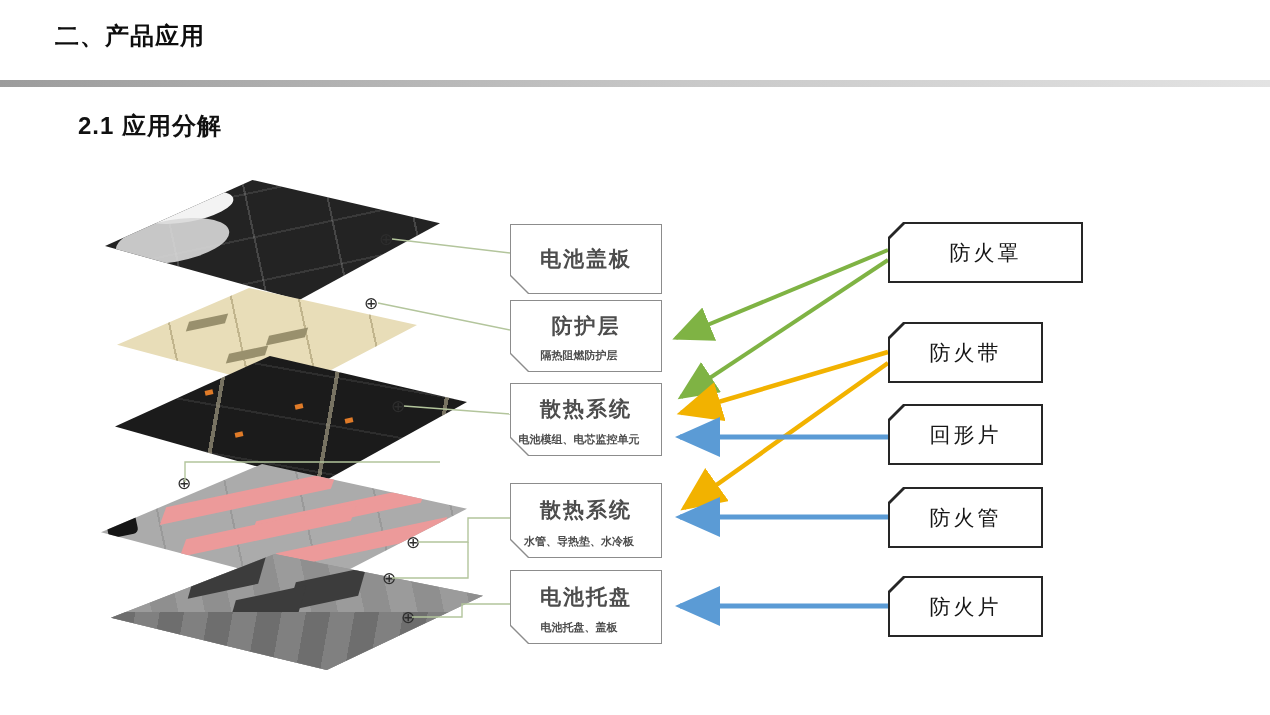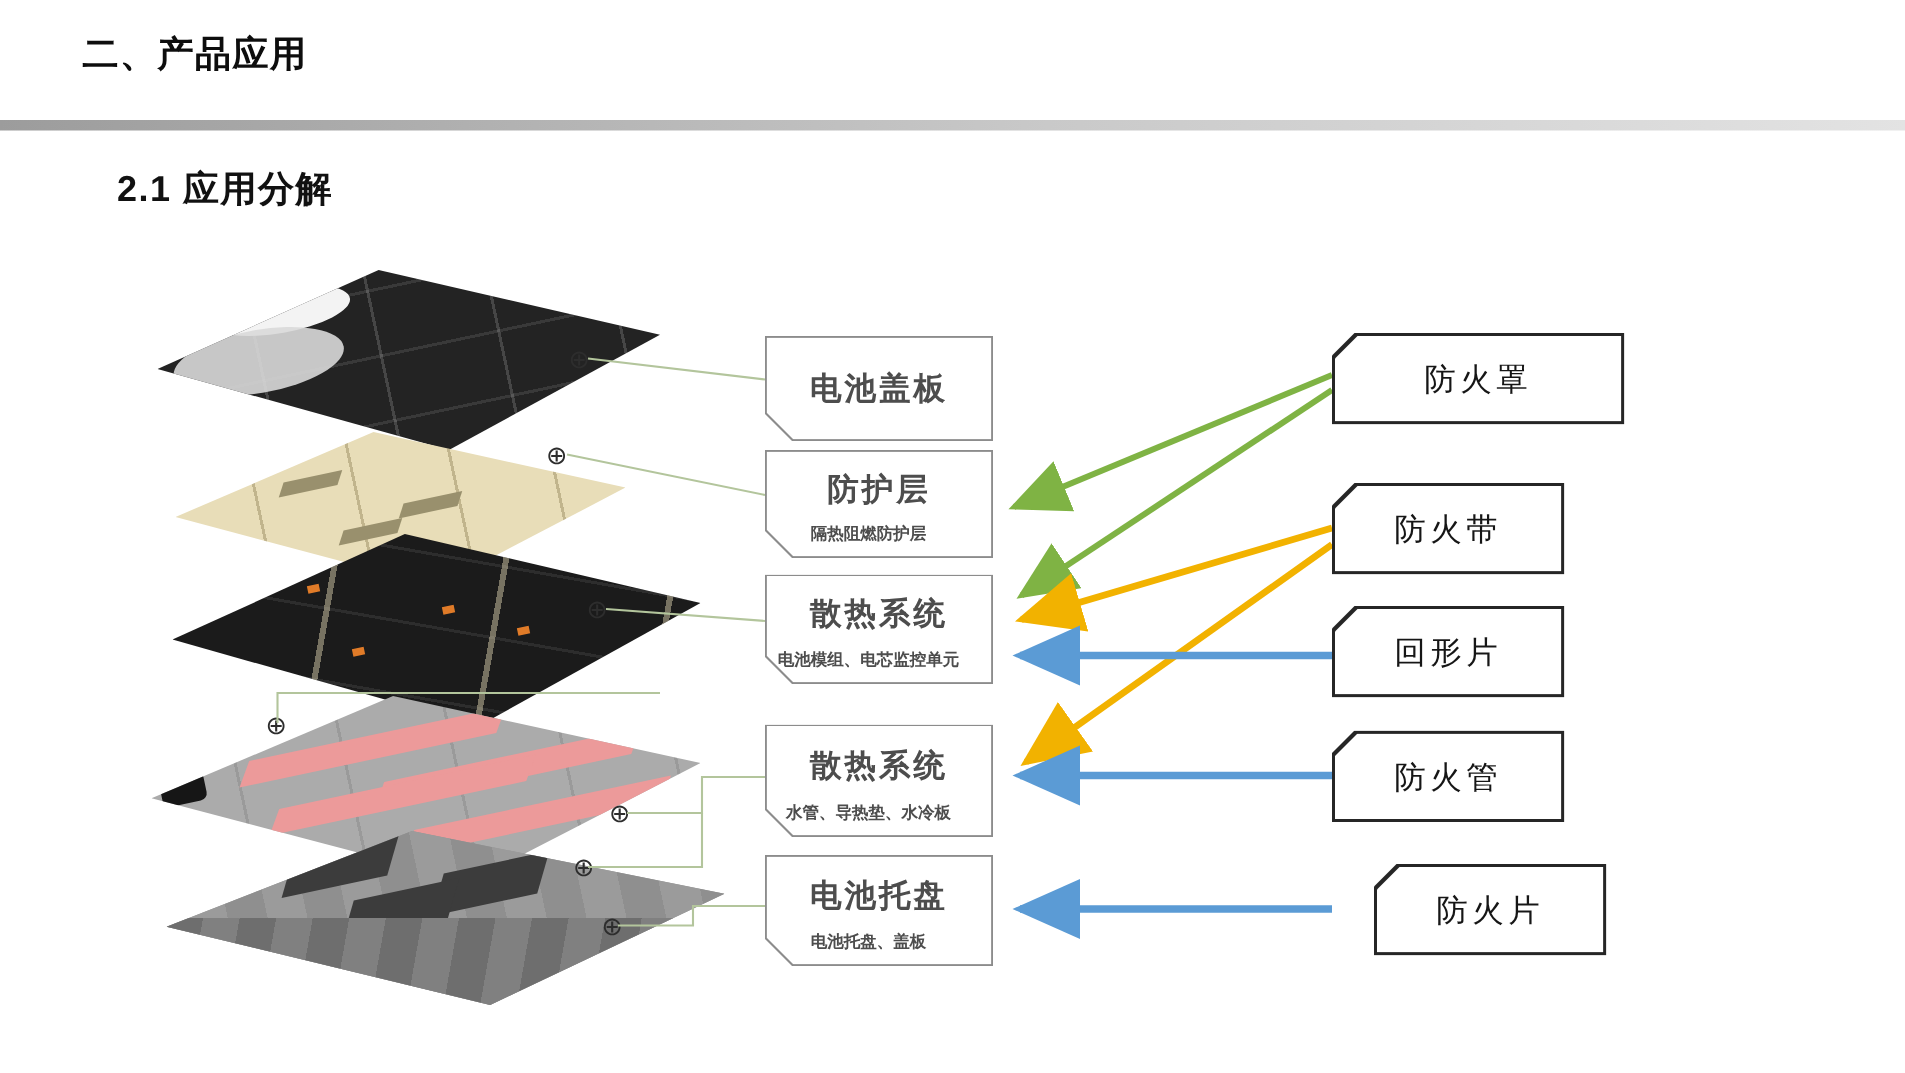--- a/index.html
+++ b/index.html
@@ -199,18 +199,18 @@
   <div class="fg">
       <span class="prod-title">回形片</span>
     </div>
 </div>
 <div class="pbox" style="top:487px;">
   <div class="bg"></div>
   <div class="fg">
       <span class="prod-title">防火管</span>
     </div>
 </div>
-<div class="pbox" style="top:576px;margin-left:28px;">
+<div class="pbox" style="top:576px;">
   <div class="bg"></div>
   <div class="fg">
       <span class="prod-title">防火片</span>
     </div>
 </div>
 
 </body></html>

